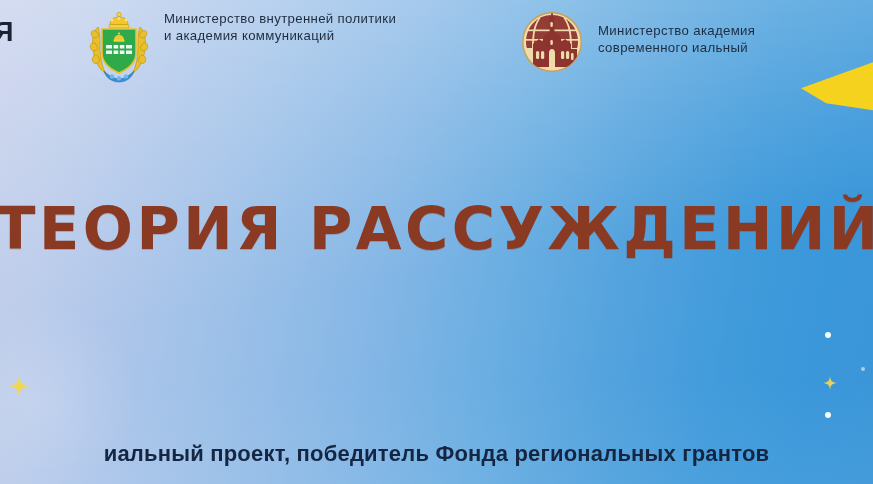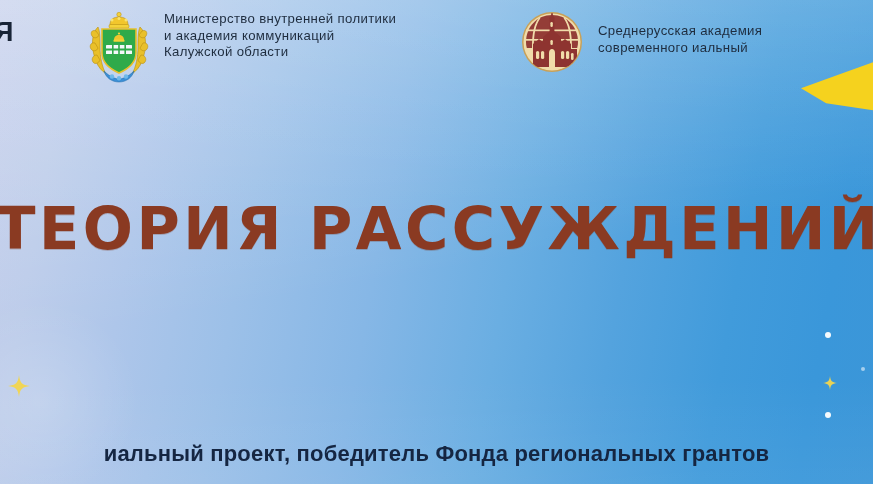--- a/index.html
+++ b/index.html
@@ -185,21 +185,20 @@
           </g>
           <circle cx="24" cy="67.5" r="2.2" fill="#6fb9ea"></circle>
           <circle cx="31" cy="69.2" r="2.2" fill="#6fb9ea"></circle>
           <circle cx="38" cy="67.5" r="2.2" fill="#6fb9ea"></circle>
         </svg>
       </div>
 
       <div class="org-text">
         <div>Министерство внутренней политики</div>
         <div>и академия коммуникаций</div>
-        <div>Калужской области</div>
       </div>
     </div>
 
     <div class="org-block org-academy">
 
       <div class="emblem-academy">
         <svg viewBox="0 0 62 62" width="62" height="62" aria-hidden="true">
           <defs>
             <clipPath id="discClip">
                 <circle cx="31" cy="31" r="29"></circle>
@@ -238,21 +237,21 @@
             <rect x="40" y="40" width="3.2" height="8" rx="1.6"></rect>
             <rect x="45" y="40" width="3.2" height="8" rx="1.6"></rect>
             <rect x="50" y="42" width="2.6" height="7" rx="1.3"></rect>
             <rect x="29.4" y="11" width="2.4" height="5" rx="1.2"></rect>
             <rect x="29.4" y="29" width="2.4" height="5" rx="1.2"></rect>
           </g>
         </svg>
       </div>
 
       <div class="org-text">
-        <div>Среднерусская академия</div>
+        <div>Министерство академия</div>
         <div>современного иальный</div>
       </div>
     </div>
   </div>
 
   <div class="deco soft-glow"></div>
 
   <div class="deco yellow-shard"></div>
 
   <div class="deco sparkle sparkle-left">

